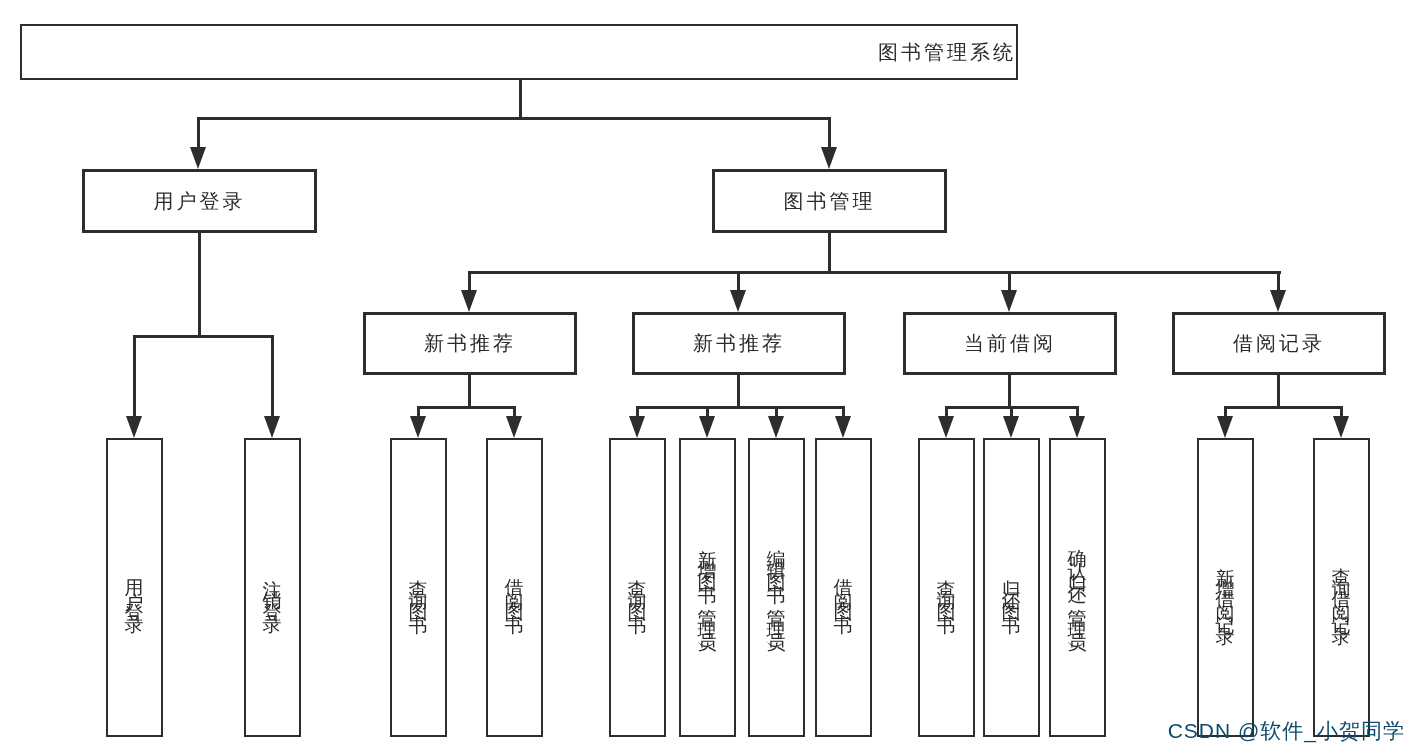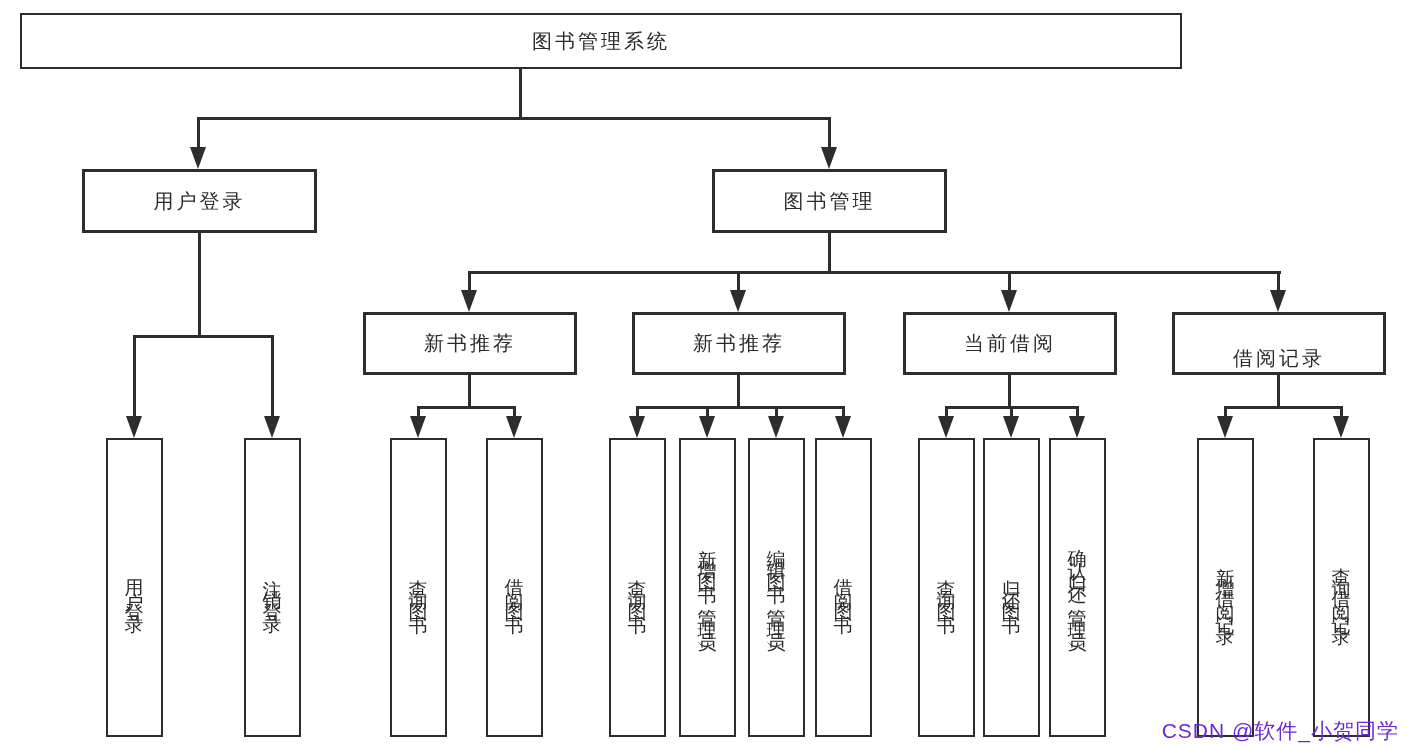--- a/index.html
+++ b/index.html
@@ -45,24 +45,24 @@
   .hl { position: absolute; height: 3px; background: #2d2d2d; }
   .ah {
     position: absolute;
     width: 0; height: 0;
     border-left: 8.5px solid transparent;
     border-right: 8.5px solid transparent;
     border-top: 22px solid #2d2d2d;
   }
   .watermark {
     position: absolute;
-    right: 6px;
+    right: 0;
     bottom: 2px;
     font-size: 21px;
-    color: #6d28d9;
+    color: #0c4a6e;
     letter-spacing: 1px;
     z-index: 5;
     white-space: nowrap;
   }
 </style>
 </head>
 <body>
 
 <div class="canvas">
 
@@ -118,21 +118,21 @@
   <div class="vl" style="left:1076px; top:406px; height:13px;"></div>
   <div class="ah" style="left:1069px; top:416px;"></div>
 
   <div class="vl" style="left:1277px; top:375px; height:34px;"></div>
   <div class="hl" style="left:1224px; top:406px; width:119px;"></div>
   <div class="vl" style="left:1224px; top:406px; height:13px;"></div>
   <div class="ah" style="left:1217px; top:416px;"></div>
   <div class="vl" style="left:1340px; top:406px; height:13px;"></div>
   <div class="ah" style="left:1333px; top:416px;"></div>
 
-  <div class="box hbox root" style="left:20px; top:13px; width:1162px; height:56px;">
+  <div class="box hbox root" style="left:20px; top:24px; width:998px; height:56px;justify-content:flex-end;">
     <span>图书管理系统</span>
   </div>
 
   <div class="box hbox" style="left:82px; top:169px; width:235px; height:64px;">
     <span>用户登录</span>
   </div>
 
   <div class="box hbox" style="left:363px; top:312px; width:214px; height:63px;">
     <span>新书推荐</span>
   </div>
@@ -142,21 +142,21 @@
   </div>
 
   <div class="box hbox" style="left:632px; top:312px; width:214px; height:63px;">
     <span>新书推荐</span>
   </div>
 
   <div class="box hbox" style="left:903px; top:312px; width:214px; height:63px;">
     <span>当前借阅</span>
   </div>
 
-  <div class="box hbox" style="left:1172px; top:312px; width:214px; height:63px;align-items:flex-end;">
+  <div class="box hbox" style="left:1172px; top:312px; width:214px; height:63px;">
     <span>借阅记录</span>
   </div>
 
   <div class="box vbox" style="left:106px;">
     <span>用户登录</span>
   </div>
   <div class="box vbox" style="left:244px;">
     <span>注销登录</span>
   </div>
 

